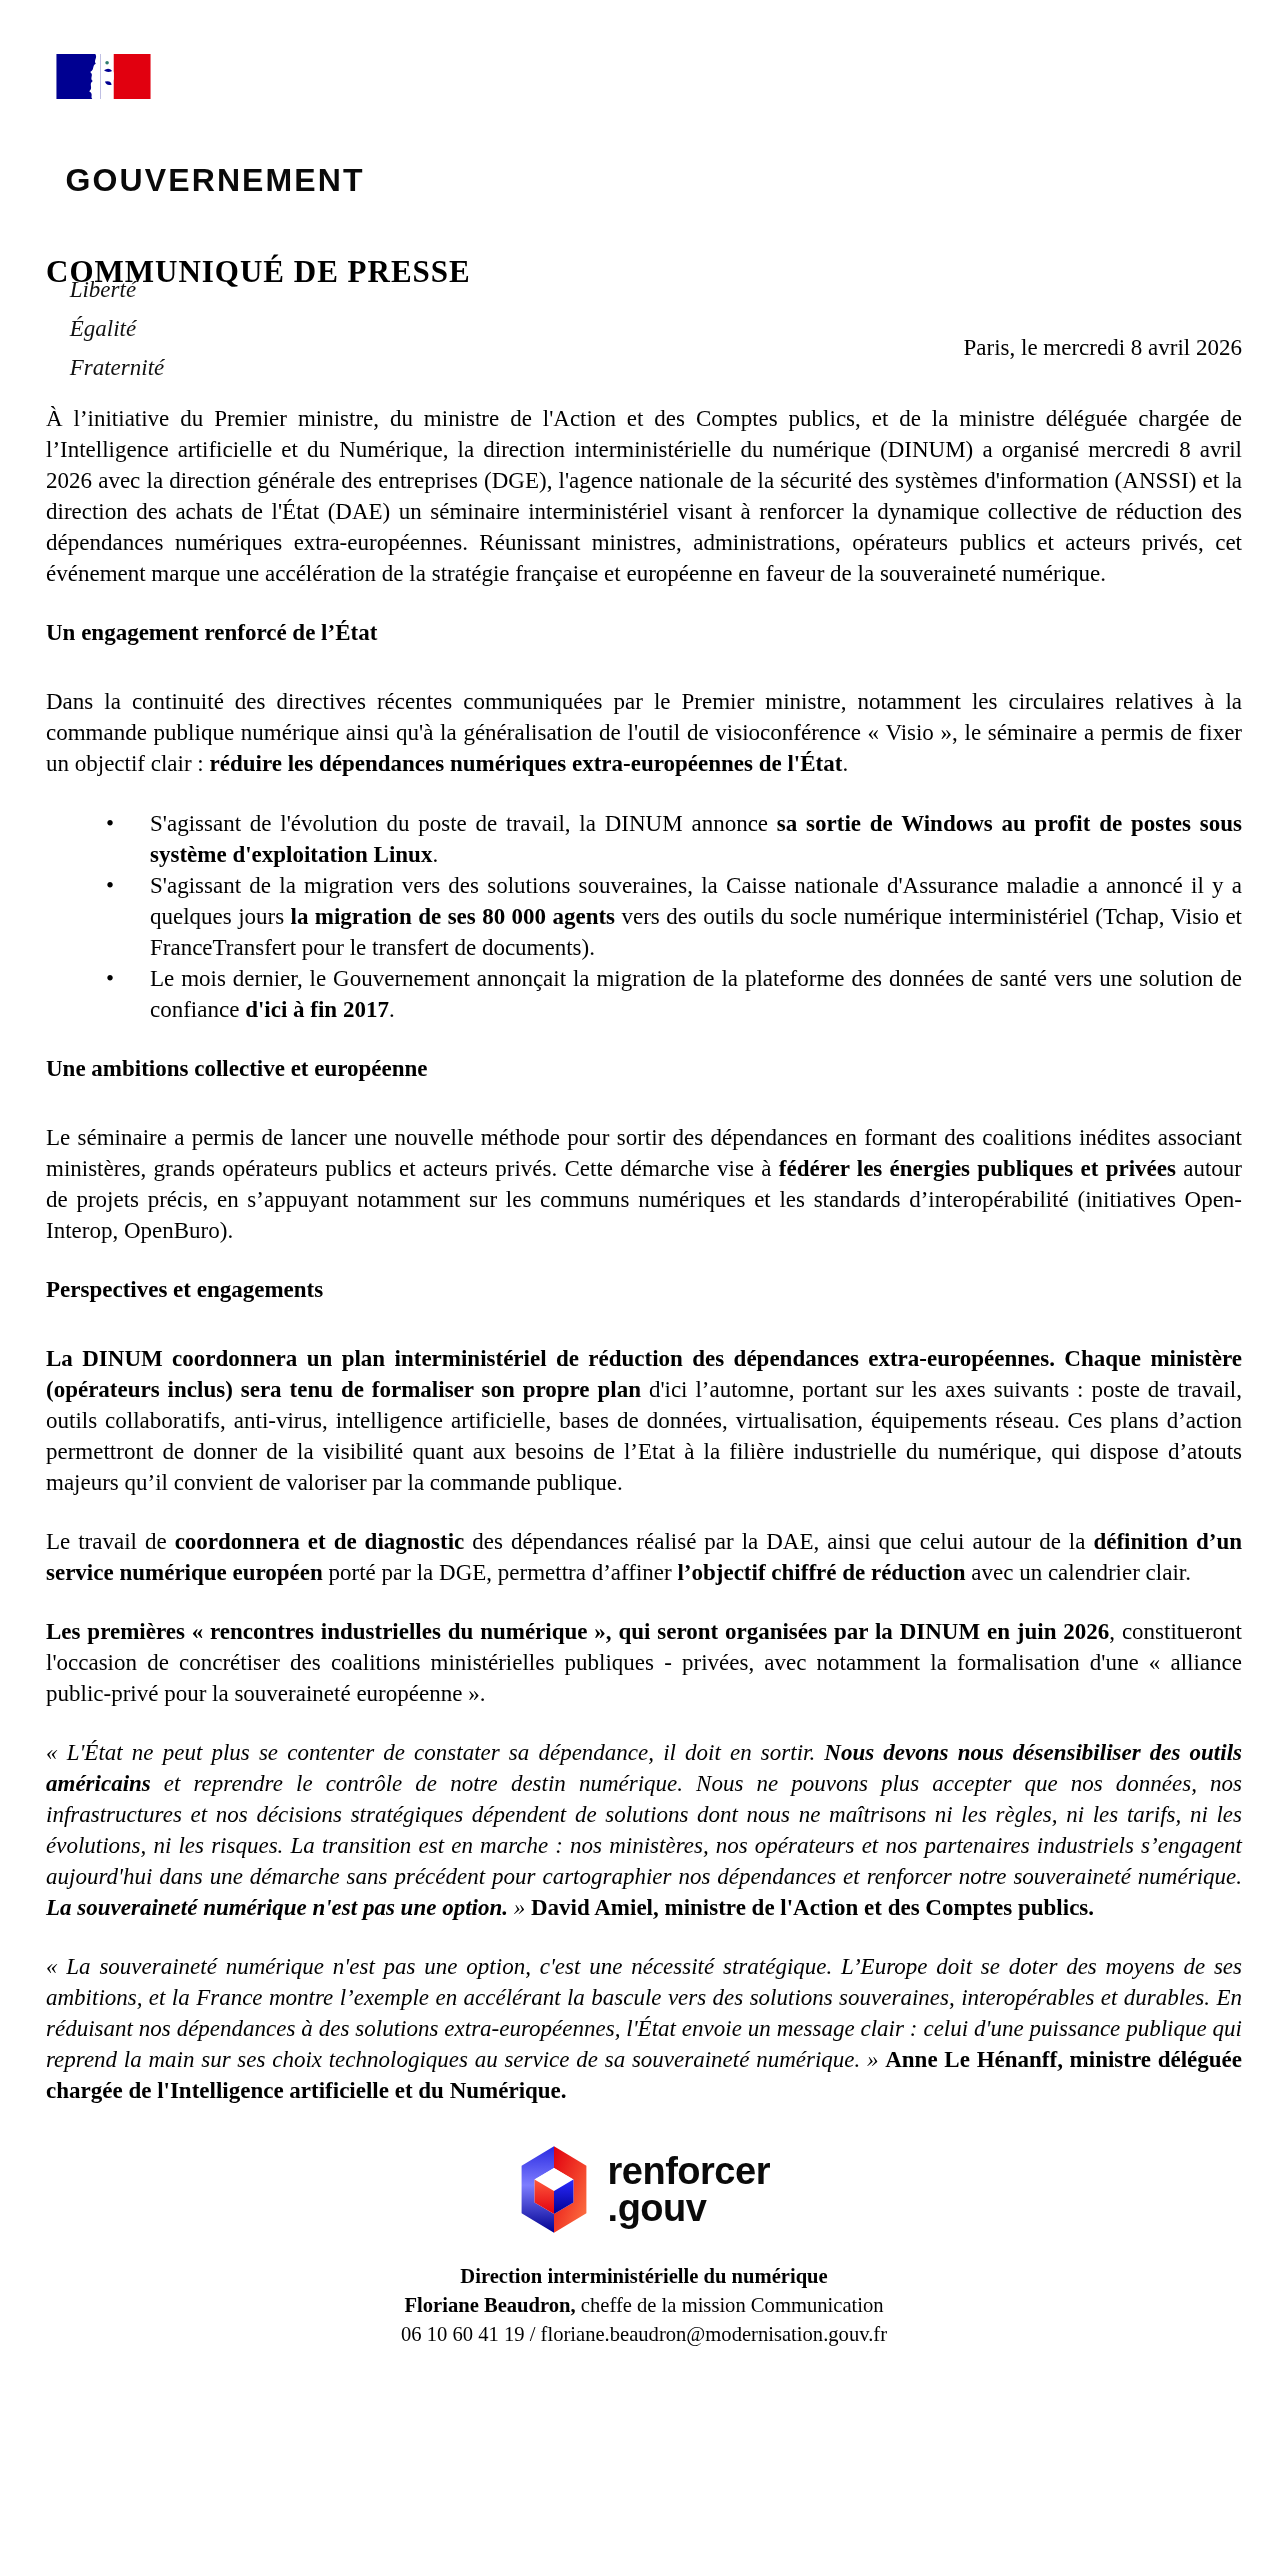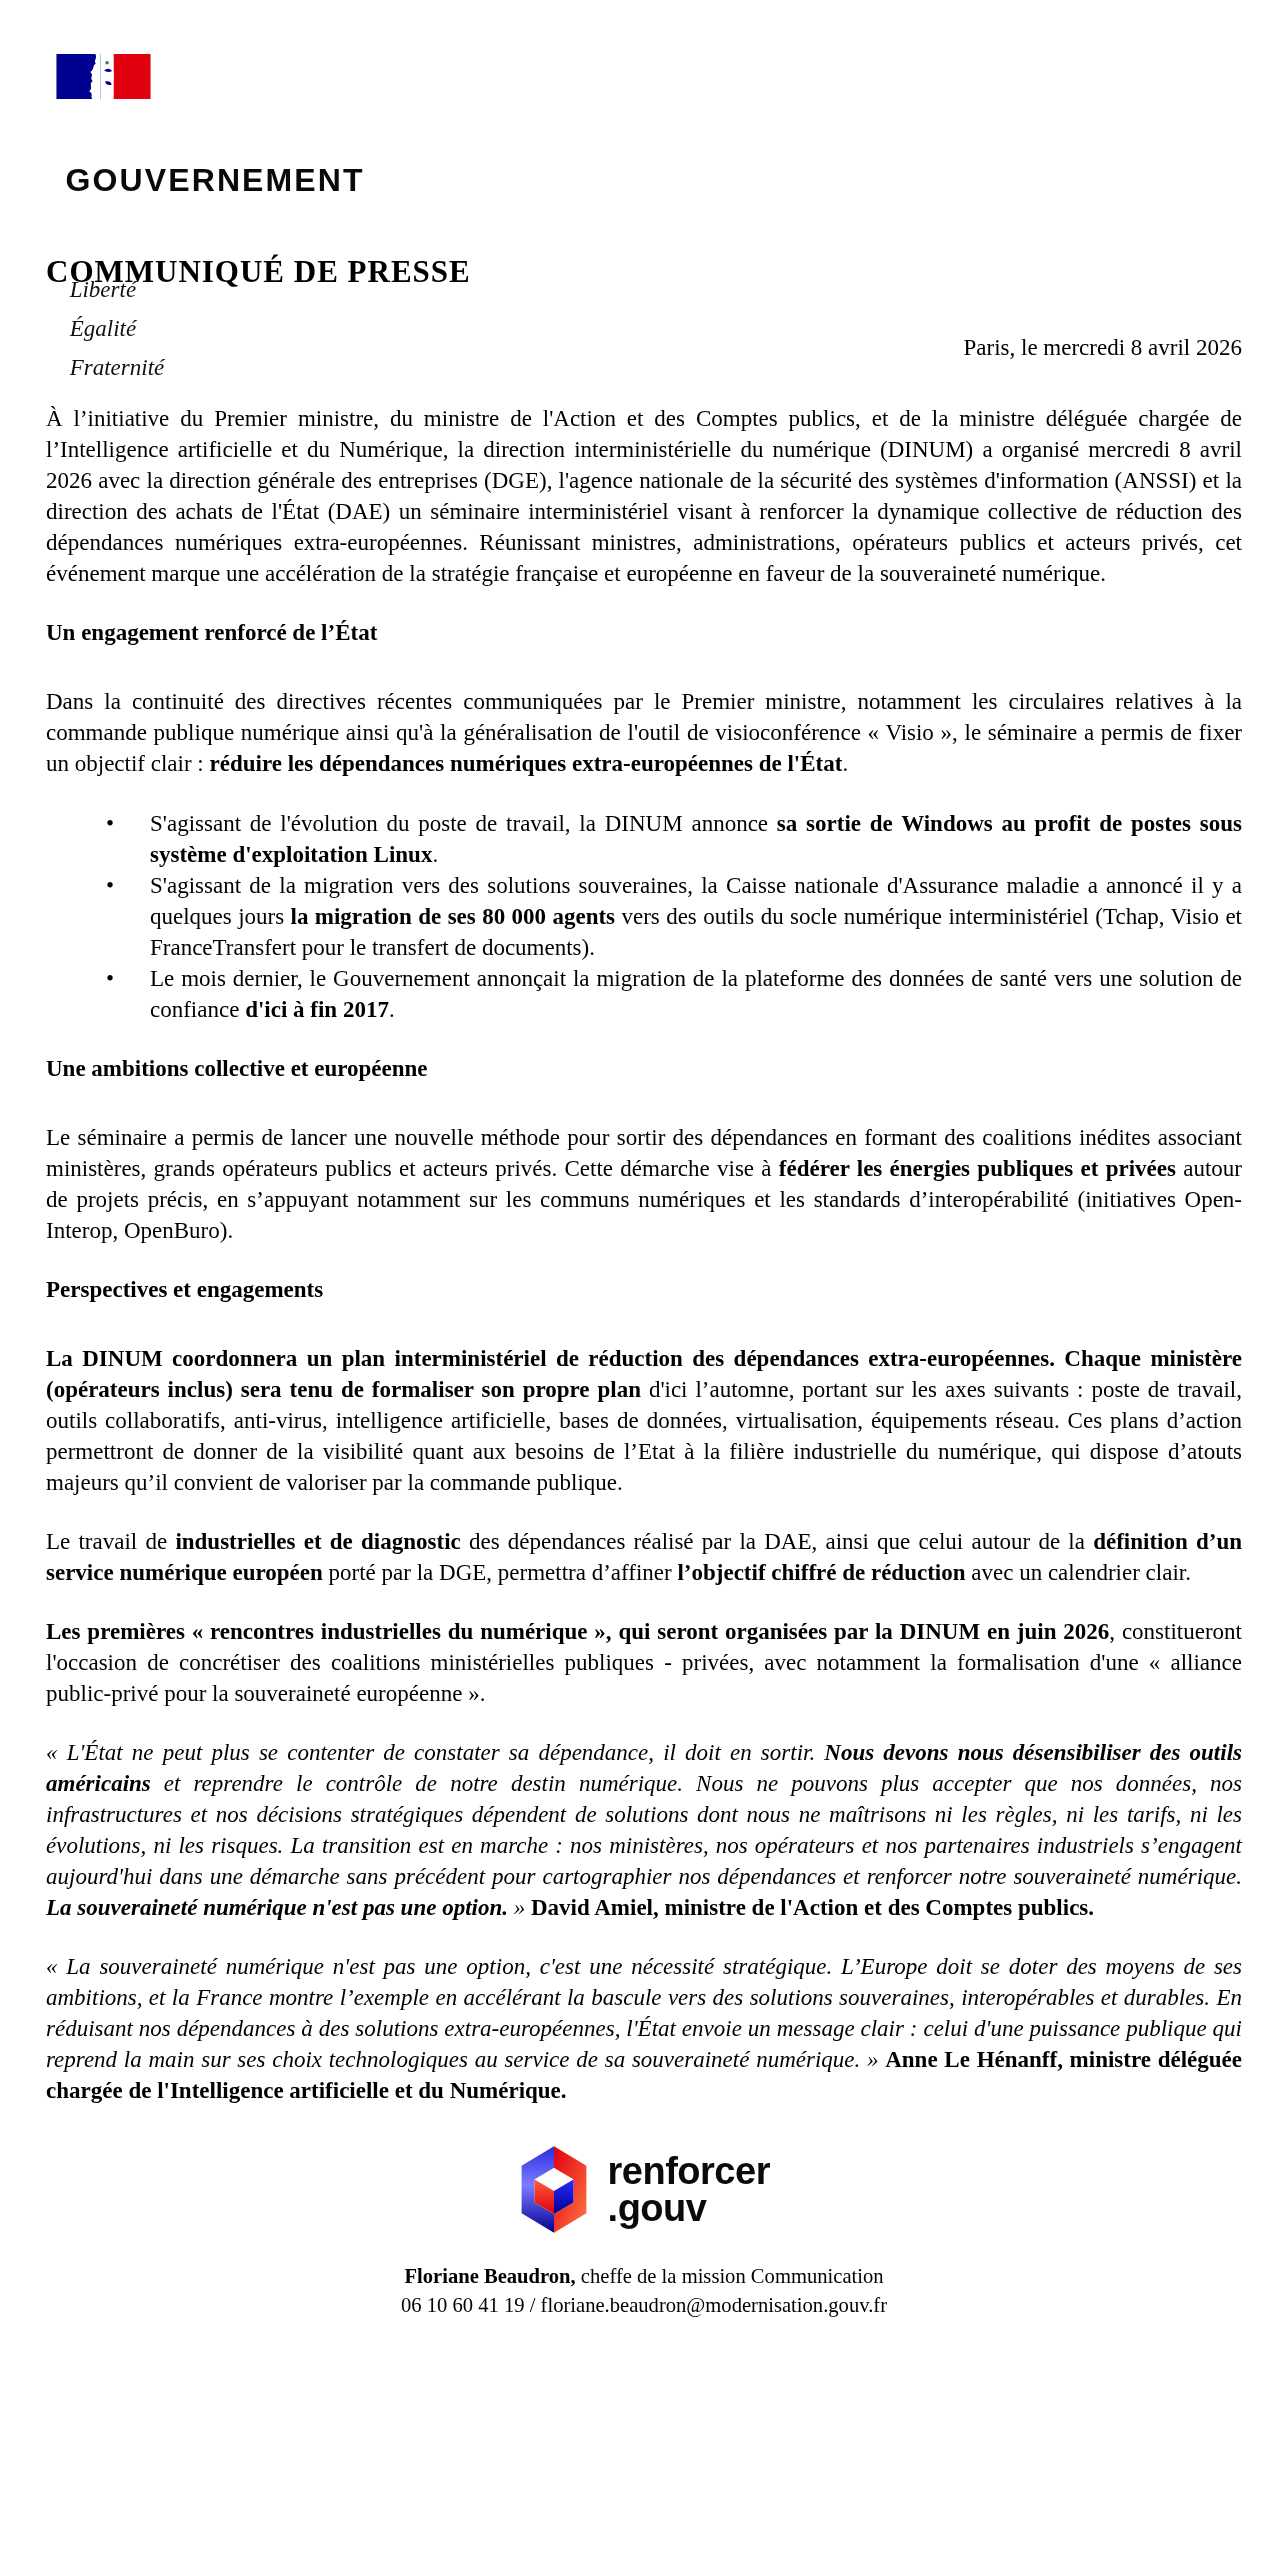--- a/index.html
+++ b/index.html
@@ -97,21 +97,21 @@
       <p><span>Dans la continuité des directives récentes communiquées par le Premier ministre, notamment les circulaires relatives à la commande publique numérique ainsi qu'à la généralisation de l'outil de visioconférence « Visio », le séminaire a permis de fixer un objectif clair : </span><span class="b">réduire les dépendances numériques extra-européennes de l'État</span><span>.</span></p>
       <ul>
         <li><span>S'agissant de l'évolution du poste de travail, la DINUM annonce </span><span class="b">sa sortie de Windows au profit de postes sous système d'exploitation Linux</span><span>.</span></li>
         <li><span>S'agissant de la migration vers des solutions souveraines, la Caisse nationale d'Assurance maladie a annoncé il y a quelques jours </span><span class="b">la migration de ses 80 000 agents</span><span> vers des outils du socle numérique interministériel (Tchap, Visio et FranceTransfert pour le transfert de documents).</span></li>
         <li><span>Le mois dernier, le Gouvernement annonçait la migration de la plateforme des données de santé vers une solution de confiance </span><span class="b">d'ici à fin 2017</span><span>.</span></li>
       </ul>
       <h2 class="sec"><span>Une ambitions collective et européenne</span></h2>
       <p><span>Le séminaire a permis de lancer une nouvelle méthode pour sortir des dépendances en formant des coalitions inédites associant ministères, grands opérateurs publics et acteurs privés. Cette démarche vise à </span><span class="b">fédérer les énergies publiques et privées</span><span> autour de projets précis, en s’appuyant notamment sur les communs numériques et les standards d’interopérabilité (initiatives Open-Interop, OpenBuro).</span></p>
       <h2 class="sec"><span>Perspectives et engagements</span></h2>
       <p><span class="b">La DINUM coordonnera un plan interministériel de réduction des dépendances extra-européennes. Chaque ministère (opérateurs inclus) sera tenu de formaliser son propre plan</span><span> d'ici l’automne, portant sur les axes suivants : poste de travail, outils collaboratifs, anti-virus, intelligence artificielle, bases de données, virtualisation, équipements réseau. Ces plans d’action permettront de donner de la visibilité quant aux besoins de l’Etat à la filière industrielle du numérique, qui dispose d’atouts majeurs qu’il convient de valoriser par la commande publique.</span></p>
-      <p><span>Le travail de </span><span class="b">industrielles et de diagnostic</span><span> des dépendances réalisé par la DAE, ainsi que celui autour de la </span><span class="b">définition d’un service numérique européen</span><span> porté par la DGE, permettra d’affiner </span><span class="b">l’objectif chiffré de réduction</span><span> avec un calendrier clair.</span></p>
+      <p><span>Le travail de </span><span class="b">coordonnera et de diagnostic</span><span> des dépendances réalisé par la DAE, ainsi que celui autour de la </span><span class="b">définition d’un service numérique européen</span><span> porté par la DGE, permettra d’affiner </span><span class="b">l’objectif chiffré de réduction</span><span> avec un calendrier clair.</span></p>
       <p><span class="b">Les premières « rencontres industrielles du numérique », qui seront organisées par la DINUM en juin 2026</span><span>, constitueront l'occasion de concrétiser des coalitions ministérielles publiques - privées, avec notamment la formalisation d'une « alliance public-privé pour la souveraineté européenne ».</span></p>
       <p class="quote"><span>« L'État ne peut plus se contenter de constater sa dépendance, il doit en sortir. </span><span class="b">Nous devons nous désensibiliser des outils américains</span><span> et reprendre le contrôle de notre destin numérique. Nous ne pouvons plus accepter que nos données, nos infrastructures et nos décisions stratégiques dépendent de solutions dont nous ne maîtrisons ni les règles, ni les tarifs, ni les évolutions, ni les risques. La transition est en marche : nos ministères, nos opérateurs et nos partenaires industriels s’engagent aujourd'hui dans une démarche sans précédent pour cartographier nos dépendances et renforcer notre souveraineté numérique. </span><span class="b">La souveraineté numérique n'est pas une option.</span><span> » </span><span class="b up">David Amiel, ministre de l'Action et des Comptes publics.</span></p>
       <p class="quote"><span>« La souveraineté numérique n'est pas une option, c'est une nécessité stratégique. L’Europe doit se doter des moyens de ses ambitions, et la France montre l’exemple en accélérant la bascule vers des solutions souveraines, interopérables et durables. En réduisant nos dépendances à des solutions extra-européennes, l'État envoie un message clair : celui d'une puissance publique qui reprend la main sur ses choix technologiques au service de sa souveraineté numérique. » </span><span class="b up">Anne Le Hénanff, ministre déléguée chargée de l'Intelligence artificielle et du Numérique.</span></p>
     </main>
 
   <div class="brand">
     <svg width="72" height="87" viewBox="0 0 100 120" aria-hidden="true">
       <defs>
         <linearGradient id="gl" x1="0" y1="0" x2="0" y2="1">
           <stop offset="0" stop-color="#2a2ae0"></stop>
@@ -138,18 +138,19 @@
       <polygon points="23,46 50,62 50,94 23,78" fill="url(#gil)"></polygon>
       <polygon points="77,46 50,62 50,94 77,78" fill="url(#gir)"></polygon>
     </svg>
     <div class="brand-text">
       <div>renforcer</div>
       <div>.gouv</div>
     </div>
   </div>
 
   <footer class="contact" id="contact-block">
+      <div><span class="b">Direction interministérielle du numérique</span></div>
       <div><span class="b">Floriane Beaudron,</span><span> cheffe de la mission Communication</span></div>
       <div><span>06 10 60 41 19 / floriane.beaudron@modernisation.gouv.fr</span></div>
     </footer>
 
 </div>
 
 
 </body></html>

